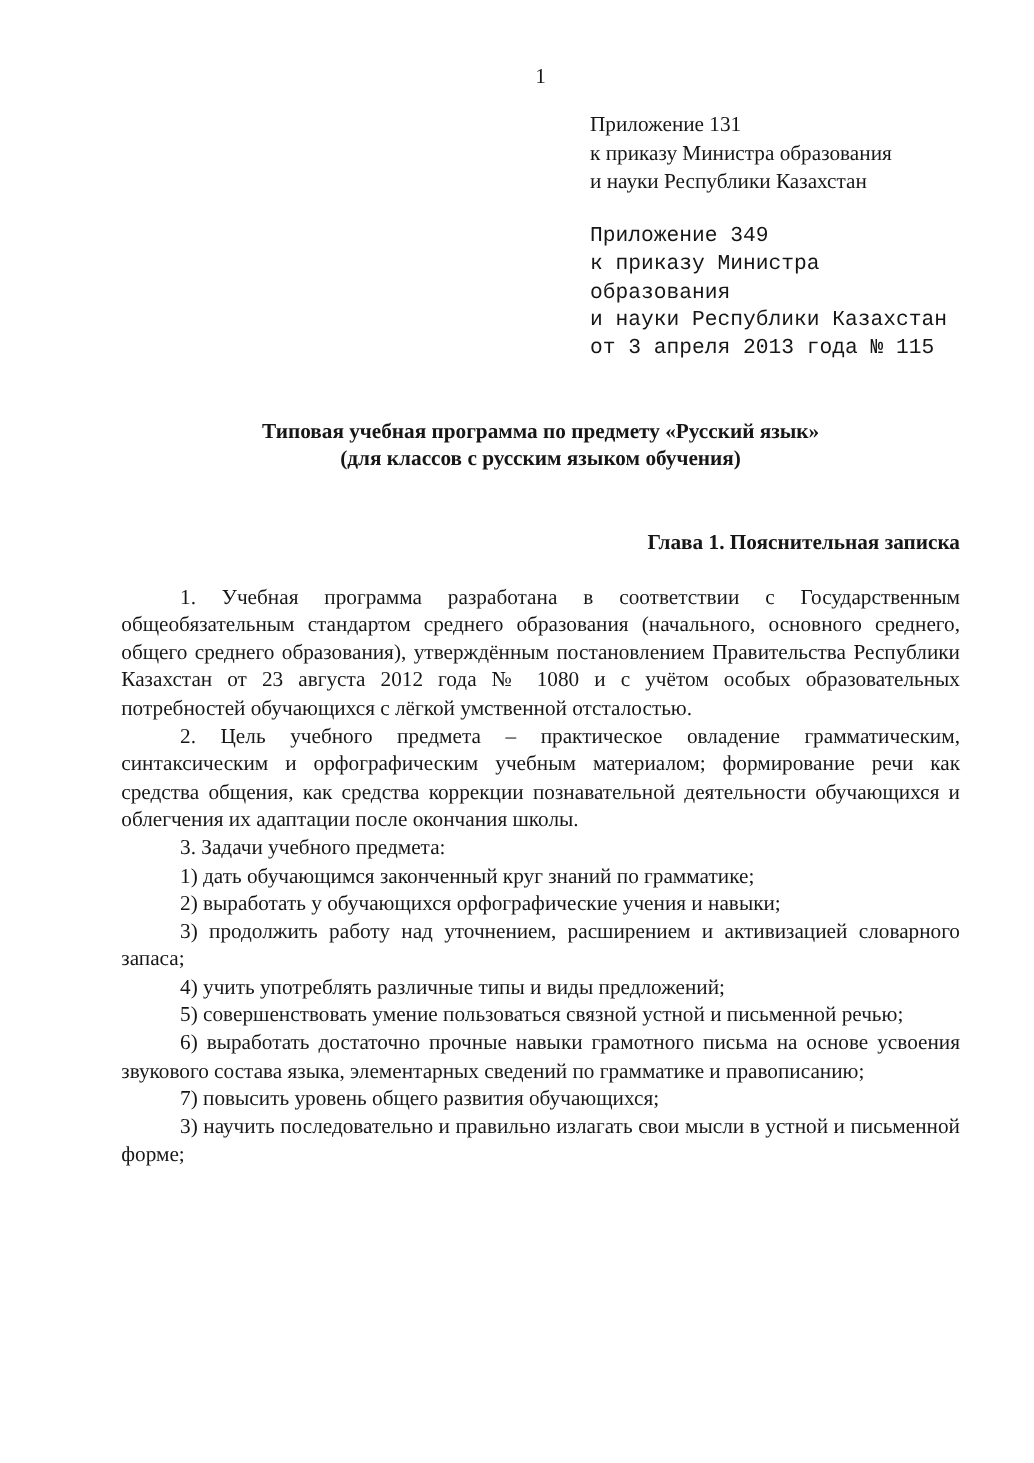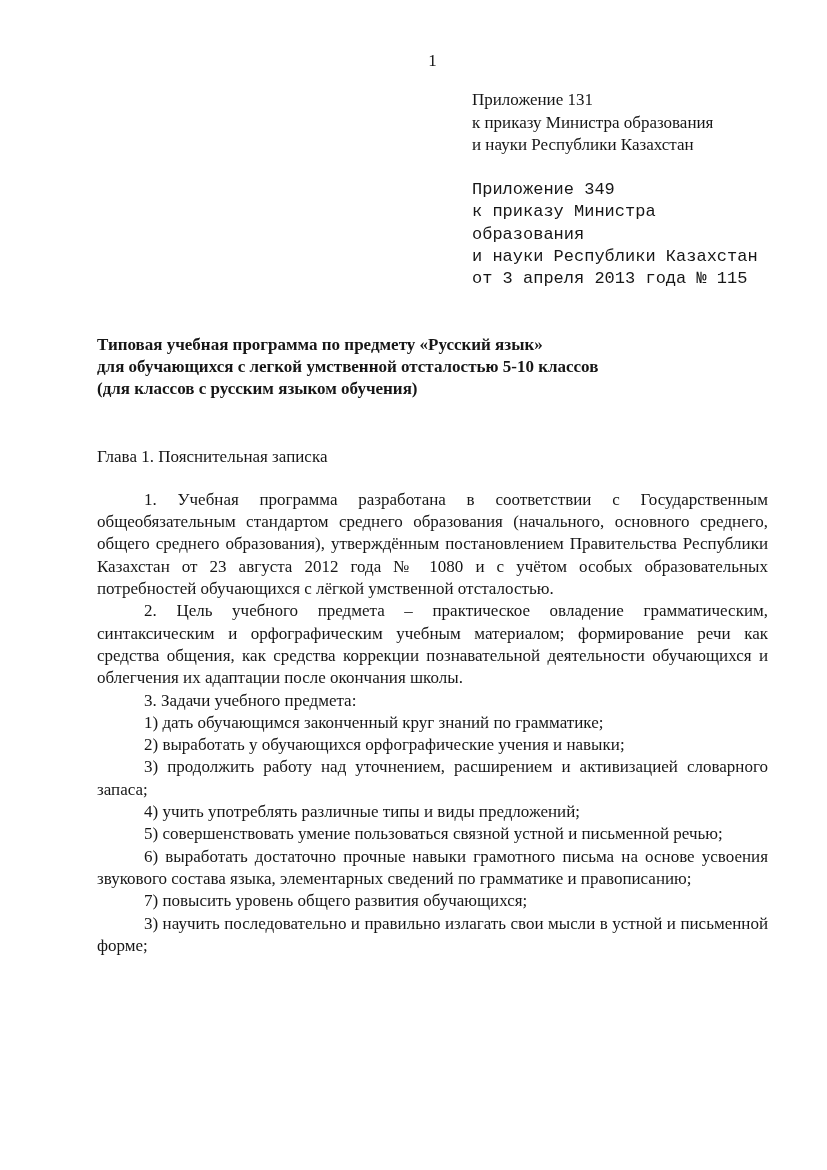--- a/index.html
+++ b/index.html
@@ -28,26 +28,27 @@
   }
   .appendix-1 {
     margin-top: 17px;
   }
   .appendix-2 {
     margin-top: 23px;
     font-family: Liberation Mono, monospace;
   }
   .doc-title {
     margin-top: 43px;
+    text-align: center;
     font-weight: bold;
   }
   .chapter-heading {
     margin-top: 45px;
-    text-align: left;
-    font-weight: normal;
+    text-align: right;
+    font-weight: bold;
   }
   .body-text {
     margin-top: 21px;
   }
   .body-text p {
     margin: 0;
     text-align: justify;
     text-indent: 47px;
   }
 </style>
@@ -66,21 +67,20 @@
 
   <div class="appendix appendix-2">
     <div>Приложение 349</div>
     <div>к приказу Министра образования</div>
     <div>и науки Республики Казахстан</div>
     <div>от 3 апреля 2013 года № 115</div>
   </div>
 
   <div class="doc-title">
     <div>Типовая учебная программа по предмету «Русский язык»</div>
-    <div>для обучающихся с легкой умственной отсталостью 5-10 классов</div>
     <div>(для классов с русским языком обучения)</div>
   </div>
 
   <div class="chapter-heading">Глава 1. Пояснительная записка</div>
 
   <div class="body-text">
     <p>1. Учебная программа разработана в соответствии с Государственным общеобязательным стандартом среднего образования (начального, основного среднего, общего среднего образования), утверждённым постановлением Правительства Республики Казахстан от 23 августа 2012 года № 1080 и с учётом особых образовательных потребностей обучающихся с лёгкой умственной отсталостью.</p>
     <p>2. Цель учебного предмета – практическое овладение грамматическим, синтаксическим и орфографическим учебным материалом; формирование речи как средства общения, как средства коррекции познавательной деятельности обучающихся и облегчения их адаптации после окончания школы.</p>
     <p>3. Задачи учебного предмета:</p>
     <p>1) дать обучающимся законченный круг знаний по грамматике;</p>

